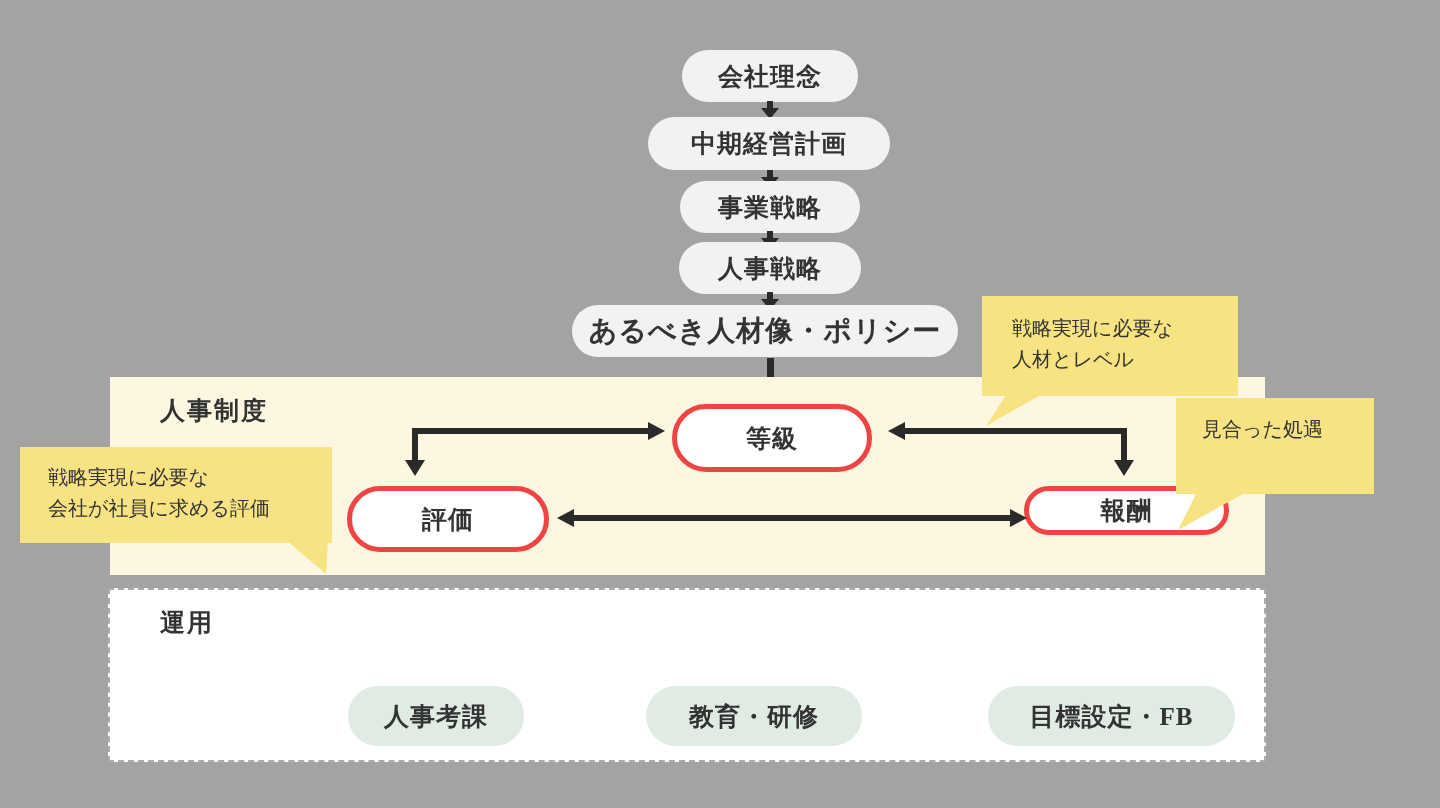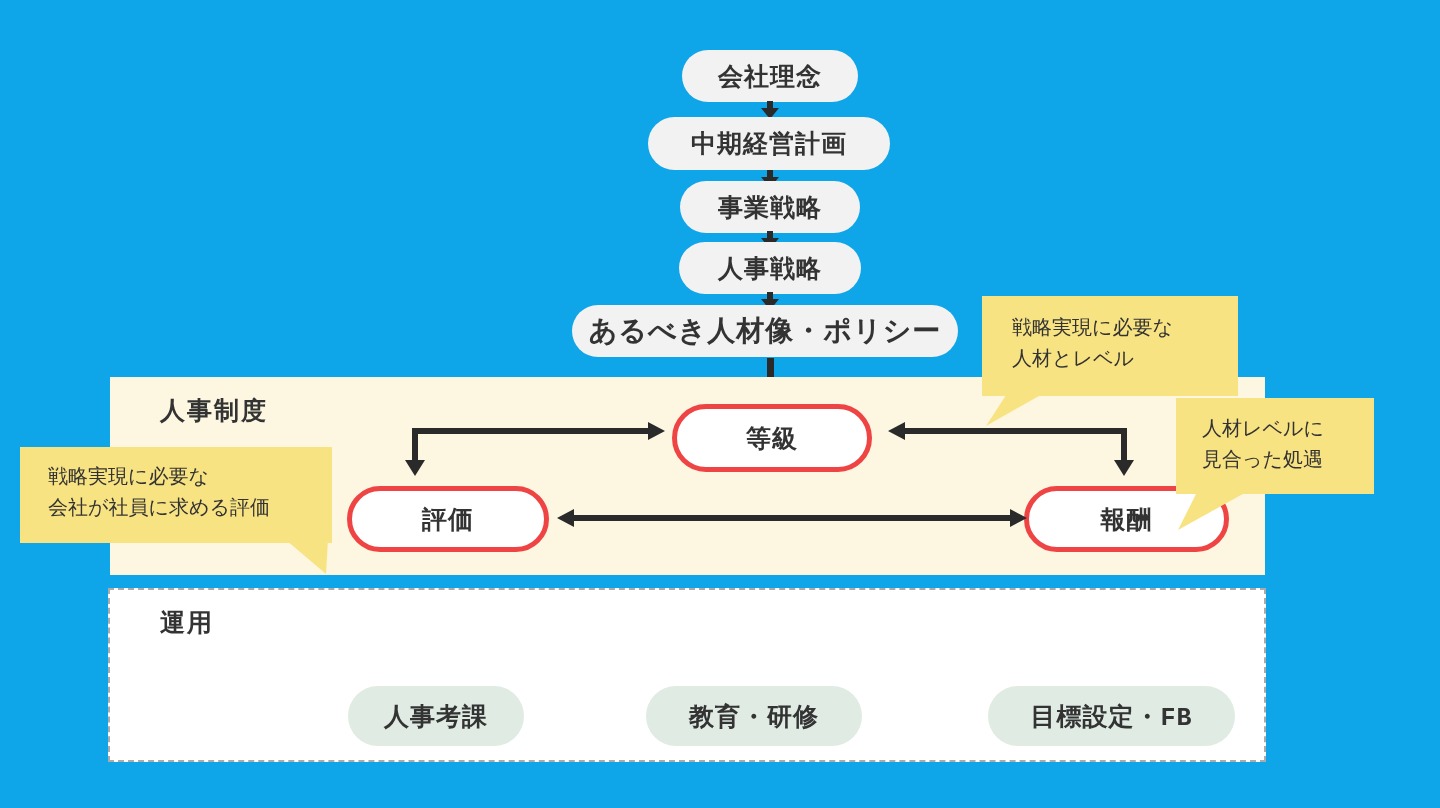--- a/index.html
+++ b/index.html
@@ -1,18 +1,18 @@
 <!DOCTYPE html>
 <html><head>
 <meta charset="utf-8">
 <style>
   html,body{margin:0;padding:0;background:#ffffff;}
   .canvas{
-    position:relative;width:1440px;height:808px;overflow:hidden;background:#0ea5e9;
-    font-family:Liberation Mono, monospace;color:#333333;
+    position:relative;width:1440px;height:808px;overflow:hidden;background:#a3a3a3;
+    font-family:Liberation Serif, serif;color:#333333;
   }
   
   .pill{
     position:absolute;display:flex;align-items:center;justify-content:center;
     border-radius:999px;font-weight:700;letter-spacing:1px;white-space:nowrap;
   }
   .pill.gray{background:#f2f2f3;font-size:25px;}
   .pill.gray.big{font-size:28px;}
   .pill.white-yellow{background:#ffffff;border:5px solid #ef4444;font-size:25px;}
   .pill.green{background:#dfebe3;font-size:25px;}
@@ -78,21 +78,21 @@
       <div class="head"></div>
   </div>
 
   <div class="hr-panel"></div>
   <div class="section-label" style="left:160px;top:394px;">人事制度</div>
 
   <div class="pill white-yellow" style="left:672px;top:404px;width:200px;height:68px;box-sizing:border-box;">等級</div>
 
   <div class="pill white-yellow" style="left:347px;top:486px;width:202px;height:66px;box-sizing:border-box;">評価</div>
 
-  <div class="pill white-yellow" style="left:1024px;top:486px;width:205px;height:66px;box-sizing:border-box;">報酬</div>
+  <div class="pill white-yellow" style="left:1024px;top:486px;width:205px;height:49px;box-sizing:border-box;">報酬</div>
 
   <div>
     <div class="bar" style="left:412px;top:428px;width:236px;height:6px;"></div>
     <div class="head-right" style="left:648px;top:422px;"></div>
     <div class="bar" style="left:412px;top:428px;width:6px;height:32px;"></div>
     <div class="head-down" style="left:405px;top:460px;"></div>
   </div>
 
   <div>
     <div class="head-left" style="left:888px;top:422px;"></div>
@@ -112,21 +112,20 @@
   </svg>
   <div class="callout" style="left:982px;top:296px;width:256px;height:100px;padding:17px 0 0 30px;">
     <span class="ln">戦略実現に必要な</span>
     <span class="ln">人材とレベル</span>
   </div>
 
   <svg class="tail" style="left:1168px;top:490px;" width="90" height="42">
     <polygon points="30,0 82,0 10,40" fill="#f8e383"></polygon>
   </svg>
   <div class="callout" style="left:1176px;top:398px;width:198px;height:96px;padding:16px 0 0 26px;">
-    <span class="ln">人材レベルに</span>
     <span class="ln">見合った処遇</span>
   </div>
 
   <svg class="tail" style="left:268px;top:540px;" width="72" height="36">
     <polygon points="18,0 60,0 58,34" fill="#f8e383"></polygon>
   </svg>
   <div class="callout" style="left:20px;top:447px;width:312px;height:96px;padding:15px 0 0 28px;">
     <span class="ln">戦略実現に必要な</span>
     <span class="ln">会社が社員に求める評価</span>
   </div>

